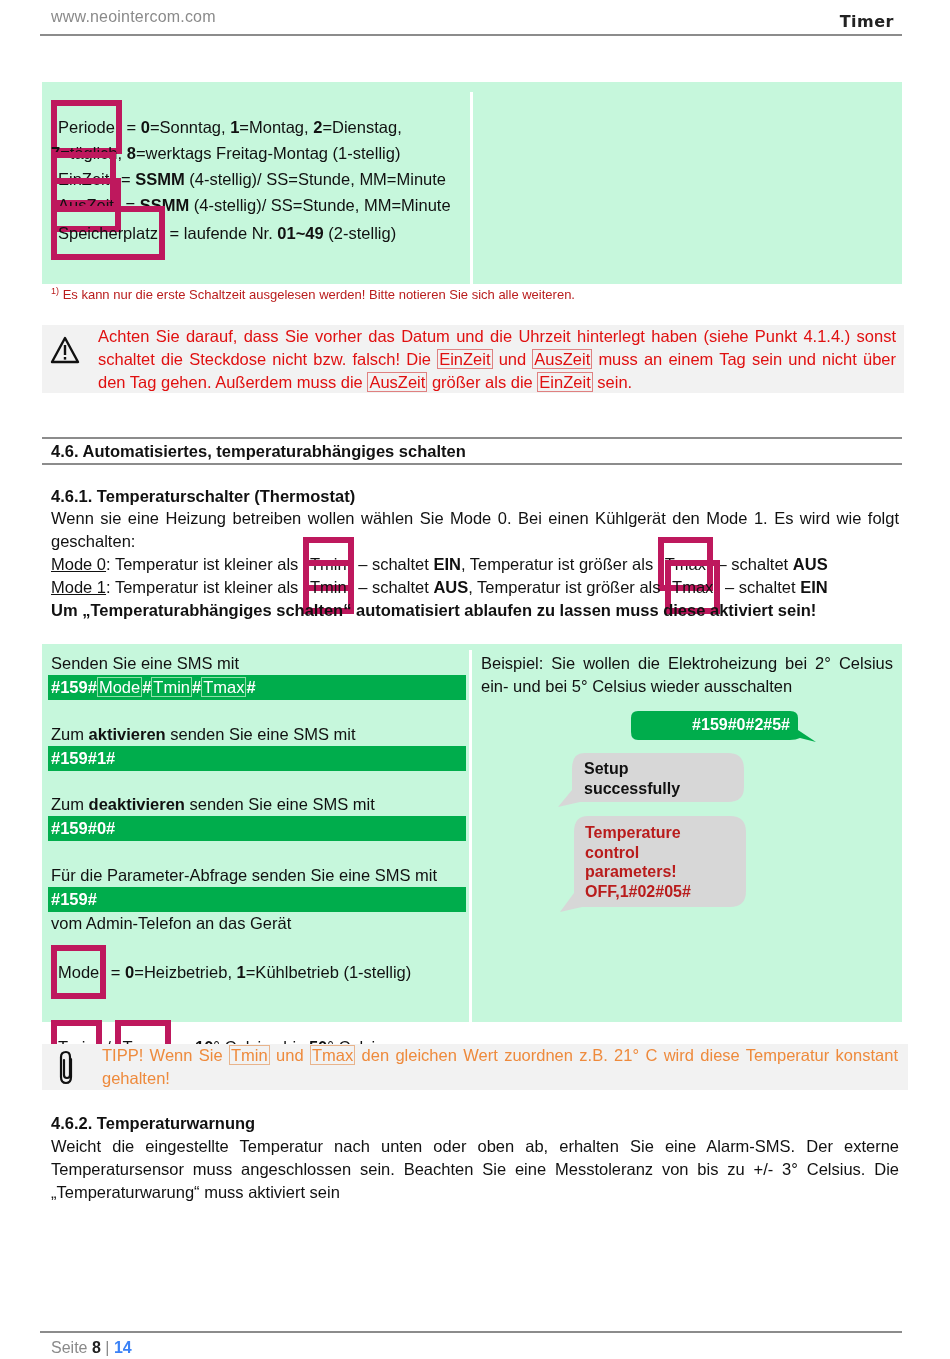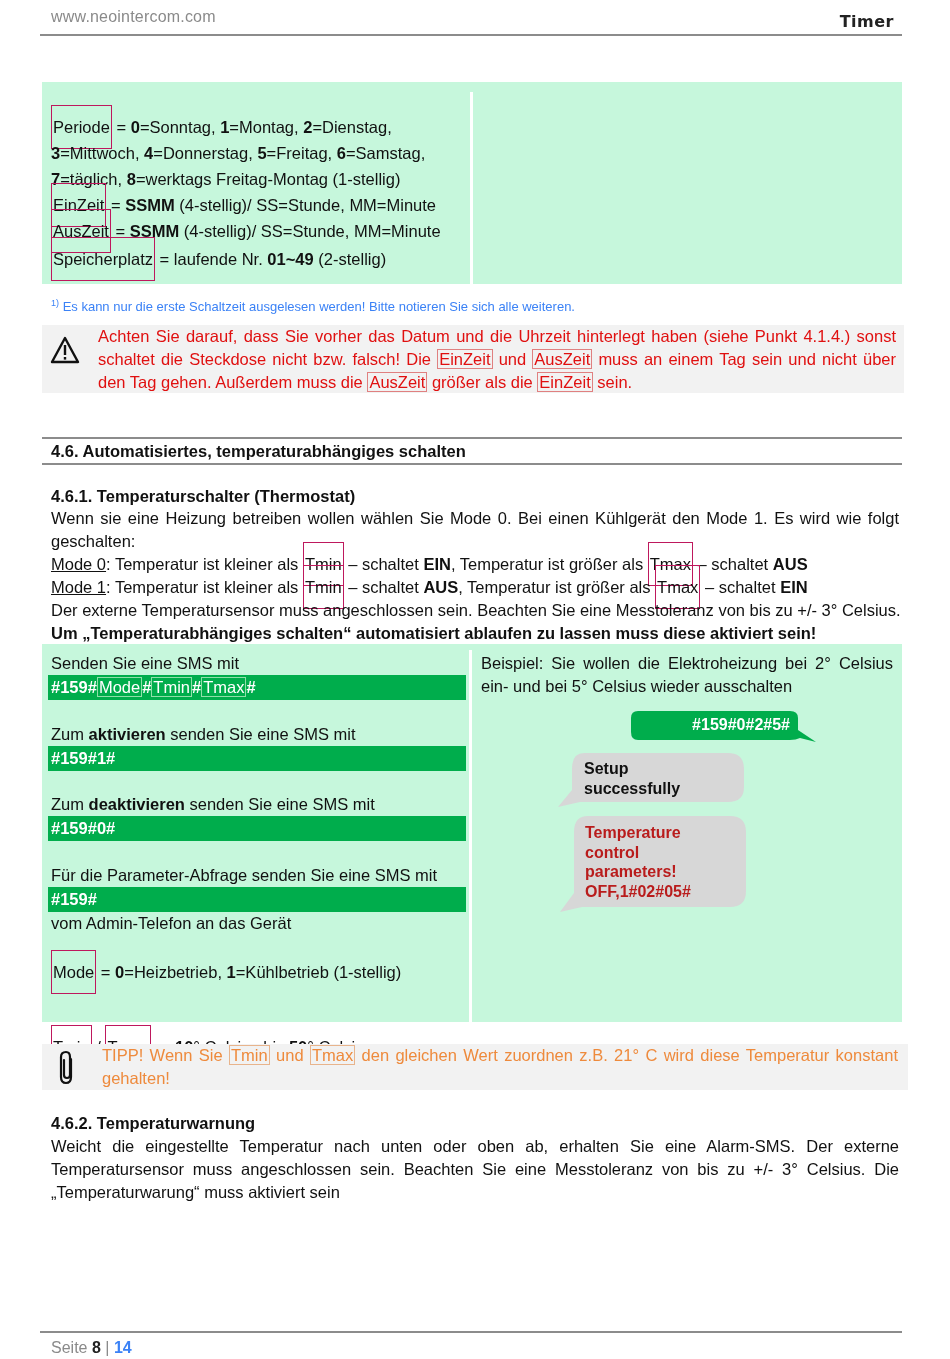--- a/index.html
+++ b/index.html
@@ -6,27 +6,27 @@
   body { width:950px; height:1359px; position:relative; overflow:hidden;
          font-family:"Liberation Sans", "DejaVu Sans", sans-serif; color:#111; }
   .abs { position:absolute; }
   .hdr-url { left:51px; top:8px; font-size:16px; color:#8a8a8a; letter-spacing:0.2px; }
   .hdr-title { right:56px; top:12px; font-size:16px; font-weight:bold; color:#222; font-family:"DejaVu Sans", sans-serif; letter-spacing:0.5px; }
   .hdr-line { left:40px; top:34px; width:862px; height:2px; background:#8c8c8c; }
 
   .greenbox { background:#c6f7dc; }
   .vdiv { background:#ffffff; width:3px; }
   .line { font-size:16.5px; line-height:26px; white-space:nowrap; }
-  .boxed { border:1px solid #be185d; padding:12px 1px; }
+  .boxed { border:6px solid #be185d; padding:12px 1px; }
   .boxed-red { border:1px solid #e08080; padding:0 1px; }
   .boxed-org { border:1px solid #e8b48c; padding:0 1px; }
   .boxed-w { border:1px solid #8fe0a8; padding:0 1px; }
   b { font-weight:bold; }
 
-  .footnote { left:51px; top:298px; font-size:13px; color:#3b82f6; }
+  .footnote { left:51px; top:286px; font-size:13px; color:#b91c1c; }
   .footnote sup { font-size:9px; }
 
   .warnbox { left:42px; top:325px; width:862px; height:68px; background:#f2f2f2; }
   .warntext { left:98px; top:325px; width:798px; font-size:16.5px; line-height:23px; color:#e01010; text-align:justify; }
 
   .hline { background:#8c8c8c; height:2px; }
   .h2 { font-size:16.5px; font-weight:bold; }
   .para { font-size:16.5px; line-height:23px; }
   .u { text-decoration:underline; }
 
@@ -43,21 +43,20 @@
 <body>
 
 <div class="abs hdr-url">www.neointercom.com</div>
 <div class="abs hdr-title">Timer</div>
 <div class="abs hdr-line"></div>
 
 <div class="abs greenbox" style="left:42px;top:82px;width:860px;height:202px;"></div>
 <div class="abs vdiv" style="left:470px;top:92px;height:192px;"></div>
 <div class="abs" style="left:51px;top:114px;">
   <div class="line"><span class="boxed">Periode</span><span> = </span><b>0</b><span>=Sonntag, </span><b>1</b><span>=Montag, </span><b>2</b><span>=Dienstag,</span></div>
-  <div class="line"><b>3</b><span>=Mittwoch, </span><b>4</b><span>=Donnerstag, </span><b>5</b><span>=Freitag, </span><b>6</b><span>=Samstag,</span></div>
   <div class="line"><b>7</b><span>=täglich, </span><b>8</b><span>=werktags Freitag-Montag (1-stellig)</span></div>
   <div class="line"><span class="boxed">EinZeit</span> = <b>SSMM</b><span> (4-stellig)/ SS=Stunde, MM=Minute</span></div>
   <div class="line"><span class="boxed">AusZeit</span> = <b>SSMM</b><span> (4-stellig)/ SS=Stunde, MM=Minute</span></div>
   <div class="line" style="margin-top:2px;"><span class="boxed">Speicherplatz</span><span> = laufende Nr. </span><b>01~49</b><span> (2-stellig)</span></div>
 </div>
 
 <div class="abs footnote"><sup>1)</sup><span> Es kann nur die erste Schaltzeit ausgelesen werden! Bitte notieren Sie sich alle weiteren.</span></div>
 
 <div class="abs warnbox"></div>
 <div class="abs" style="left:50px;top:336px;">
@@ -71,21 +70,20 @@
 
 <div class="abs hline" style="left:42px;top:437px;width:860px;"></div>
 <div class="abs h2" style="left:51px;top:442px;">4.6. Automatisiertes, temperaturabhängiges schalten</div>
 <div class="abs hline" style="left:42px;top:463px;width:860px;"></div>
 
 <div class="abs h2" style="left:51px;top:487px;">4.6.1. Temperaturschalter (Thermostat)</div>
 <div class="abs para" style="left:51px;top:507px;width:848px;text-align:justify;">
   <div>Wenn sie eine Heizung betreiben wollen wählen Sie Mode 0. Bei einen Kühlgerät den Mode 1.  Es wird wie folgt geschalten:</div>
   <div style="white-space:nowrap;"><span class="u">Mode 0</span><span>: Temperatur ist kleiner als </span><span class="boxed">Tmin</span><span> – schaltet </span><b>EIN</b><span>, Temperatur ist größer als </span><span class="boxed">Tmax</span><span> – schaltet </span><b>AUS</b></div>
   <div style="white-space:nowrap;"><span class="u">Mode 1</span><span>: Temperatur ist kleiner als </span><span class="boxed">Tmin</span><span> – schaltet </span><b>AUS</b><span>, Temperatur ist größer als </span><span class="boxed">Tmax</span><span> – schaltet </span><b>EIN</b></div>
-  <div style="white-space:nowrap;">Der externe Temperatursensor muss angeschlossen sein. Beachten Sie eine Messtoleranz von bis zu +/- 3° Celsius.</div>
   <div style="white-space:nowrap;font-weight:bold;">Um „Temperaturabhängiges schalten“ automatisiert ablaufen zu lassen muss diese aktiviert sein!</div>
 </div>
 
 <div class="abs greenbox" style="left:42px;top:644px;width:860px;height:378px;"></div>
 <div class="abs vdiv" style="left:469px;top:650px;height:372px;"></div>
 
 <div class="abs para" style="left:51px;top:652px;">Senden Sie eine SMS mit</div>
 <div class="abs smsbar" style="left:48px;top:675px;width:415px;"><span>#159#</span><span class="boxed-w" style="font-weight:normal;">Mode</span><span>#</span><span class="boxed-w" style="font-weight:normal;">Tmin</span><span>#</span><span class="boxed-w" style="font-weight:normal;">Tmax</span><span>#</span></div>
 
 <div class="abs para" style="left:51px;top:723px;"><span>Zum </span><b>aktivieren</b><span> senden Sie eine SMS mit</span></div>

